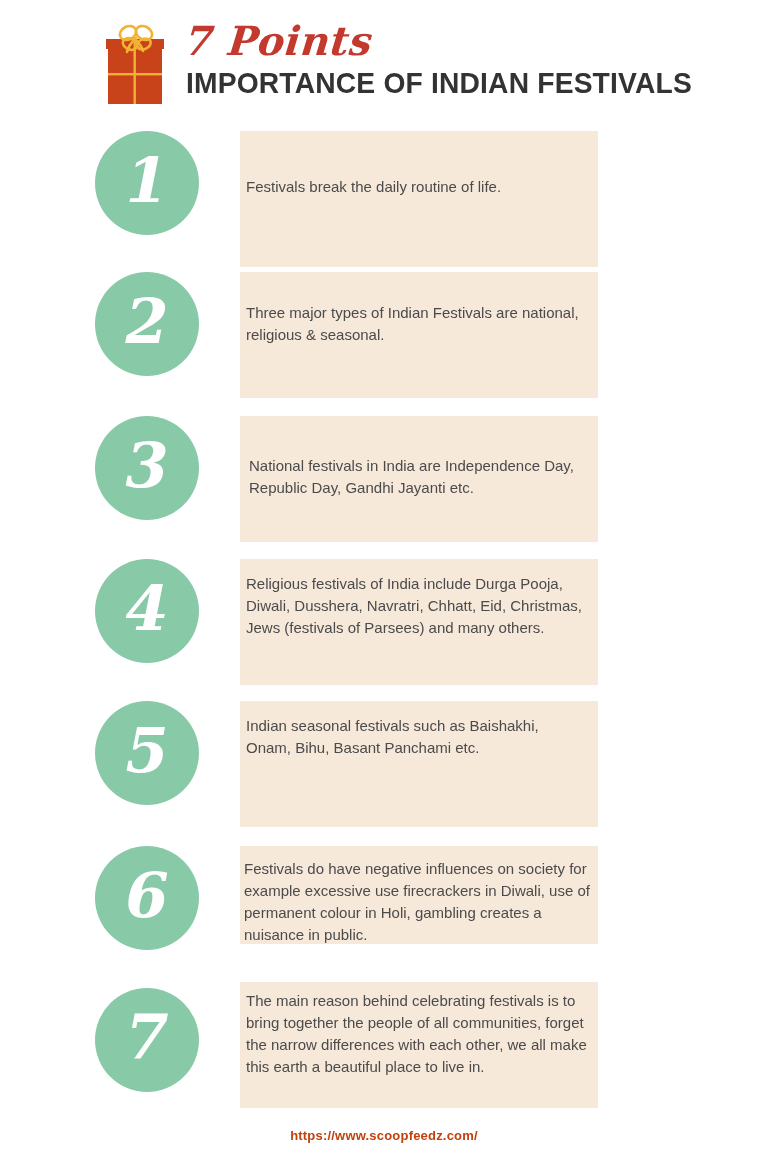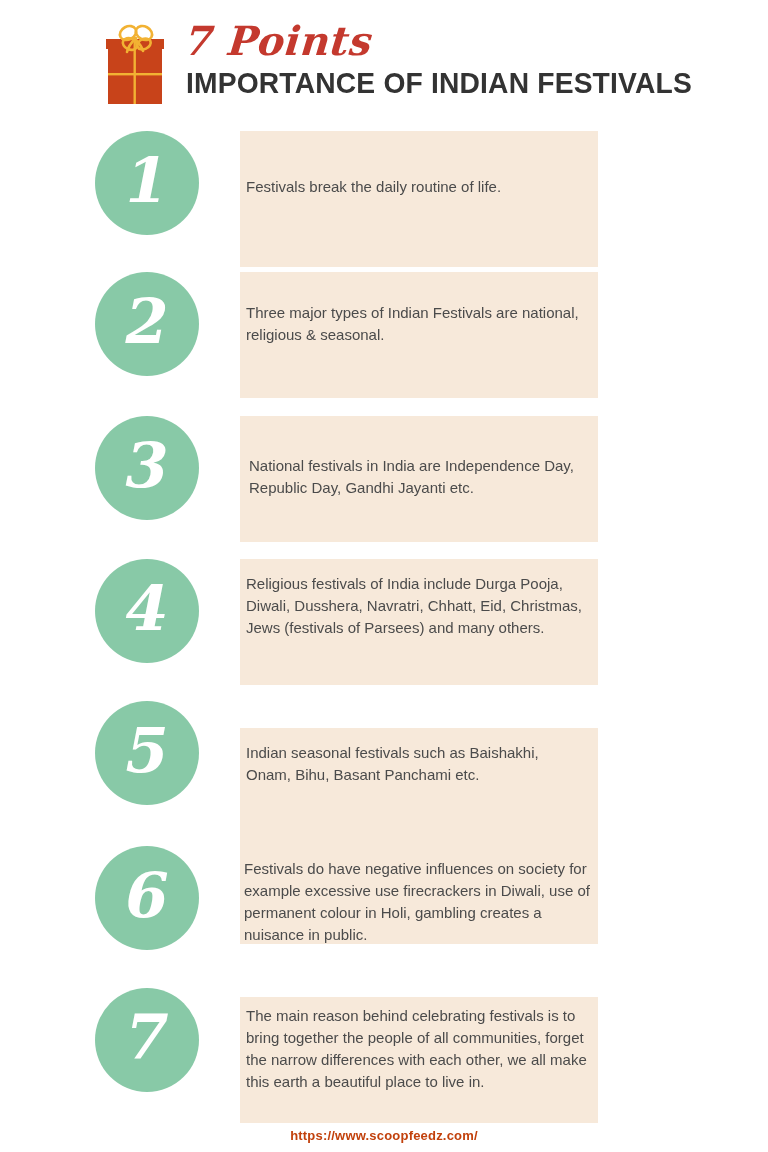--- a/index.html
+++ b/index.html
@@ -217,39 +217,39 @@
       </div>
       <div class="text-box" style="top:0px;height:126px;padding:14px 7px 0 6px;">
         <p>Religious festivals of India include Durga Pooja, Diwali, Dusshera, Navratri, Chhatt, Eid, Christmas, Jews (festivals of Parsees) and many others.</p>
       </div>
     </div>
 
     <div class="point-row" style="top:701px;height:126px;">
       <div class="num-circle" style="top:0px;">
         <span class="num-label">5</span>
       </div>
-      <div class="text-box" style="top:0px;height:126px;padding:14px 16px 0 6px;margin-top:27px;">
+      <div class="text-box" style="top:0px;height:126px;padding:14px 16px 0 6px;">
         <p>Indian seasonal festivals such as Baishakhi, Onam, Bihu, Basant Panchami etc.</p>
       </div>
     </div>
 
     <div class="point-row" style="top:846px;height:126px;">
       <div class="num-circle" style="top:0px;">
         <span class="num-label">6</span>
       </div>
       <div class="text-box" style="top:0px;height:98px;padding:12px 1px 0 4px;">
         <p>Festivals do have negative influences on society for example excessive use firecrackers in Diwali, use of permanent colour in Holi, gambling creates a nuisance in public.</p>
       </div>
     </div>
 
     <div class="point-row" style="top:982px;height:126px;">
       <div class="num-circle" style="top:6px;">
         <span class="num-label">7</span>
       </div>
-      <div class="text-box" style="top:15px;height:126px;padding:8px 3px 0 6px;">
+      <div class="text-box" style="top:0px;height:126px;padding:8px 3px 0 6px;">
         <p>The main reason behind celebrating festivals is to bring together the people of all communities, forget the narrow differences with each other, we all make this earth a beautiful place to live in.</p>
       </div>
     </div>
 
   </div>
 
   <div class="footer">
     <span class="footer-url">https://www.scoopfeedz.com/</span>
   </div>
 

